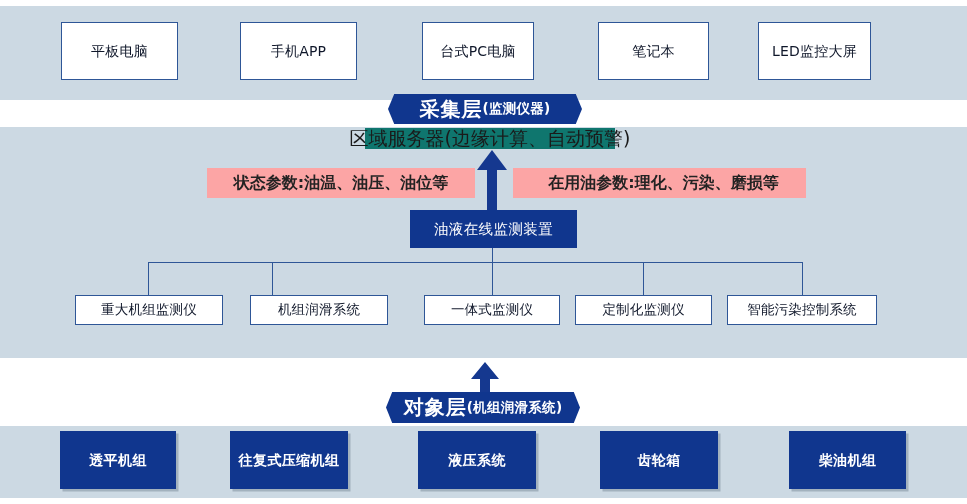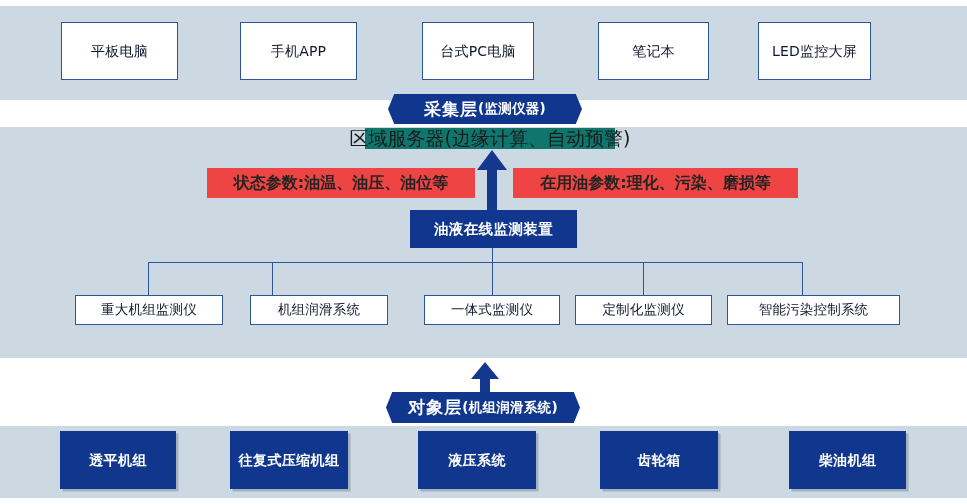--- a/index.html
+++ b/index.html
@@ -48,47 +48,47 @@
   
   .top-node{height:58px;font-size:14px;}
 
   
   .bot-node{height:58px;font-size:14px;font-weight:bold;}
 
   
   .mon-node{height:30px;font-size:13.5px;}
 
   
-  #device-box{left:410px;top:210px;width:167px;height:38px;font-size:14.5px;font-weight:bold;}
+  #device-box{left:410px;top:210px;width:167px;height:38px;font-size:14.5px;font-weight:normal;}
 
   
   .hex{
     position:absolute;
     background:#10368e;
     color:#ffffff;
     display:flex;align-items:center;justify-content:center;
     clip-path:polygon(3.2% 0%,96.8% 0%,100% 50%,96.8% 100%,3.2% 100%,0% 50%);
     white-space:nowrap;
   }
-  .hex .big{font-size:17px;font-weight:bold;letter-spacing:1px;}
+  .hex .big{font-size:20px;font-weight:bold;letter-spacing:1px;}
   .hex .small{font-size:13.5px;font-weight:bold;letter-spacing:.3px;}
   #hex-collect{left:388px;top:94px;width:194px;height:30px;}
   #hex-object{left:386px;top:392px;width:194px;height:31px;}
 
   
   .plain-label{
     position:absolute;
-    background:#ef4444;
+    background:#fca5a5;
     color:#232323;
     display:flex;align-items:center;justify-content:center;
     white-space:nowrap;
   }
   #server-label{left:365px;top:128px;width:250px;height:21px;font-size:19px;background:#0f766e;color:#1a1a1a;}
   #param-left{left:207px;top:168px;width:268px;height:30px;font-size:16px;font-weight:bold;}
-  #param-right{left:513px;top:168px;width:285px;height:30px;font-size:16px;font-weight:bold;}
+  #param-right{left:513px;top:168px;width:285px;height:30px;font-size:16px;font-weight:bold;padding-left:8px;}
 
   
   .vline{position:absolute;background:#2e5697;width:1.4px;}
   .hline{position:absolute;background:#2e5697;height:1.4px;}
 
   
   #stem-device{left:491.5px;top:248px;height:14px;}
   
   #bus{left:148px;top:261.5px;width:655px;}
   
@@ -159,21 +159,21 @@
   </div>
   <div class="node-outline mon-node" style="left:250px;top:295px;width:138px;">
     <span>机组润滑系统</span>
   </div>
   <div class="node-outline mon-node" style="left:424px;top:295px;width:136px;text-align:right;">
     <span>一体式监测仪</span>
   </div>
   <div class="node-outline mon-node" style="left:575px;top:295px;width:137px;">
     <span>定制化监测仪</span>
   </div>
-  <div class="node-outline mon-node" style="left:727px;top:295px;width:173px;">
+  <div class="node-outline mon-node" style="left:727px;top:295px;width:150px;">
     <span>智能污染控制系统</span>
   </div>
 
   <svg class="arrow-svg" style="left:469px;top:362px;" width="32" height="32" viewBox="0 0 32 32">
     <polygon points="16,0 30,17 21,17 21,32 11,32 11,17 2,17" fill="#15388f"></polygon>
   </svg>
 
   <div class="hex" id="hex-object">
     <span class="big">对象层</span>
     <span class="small">(机组润滑系统)</span>

